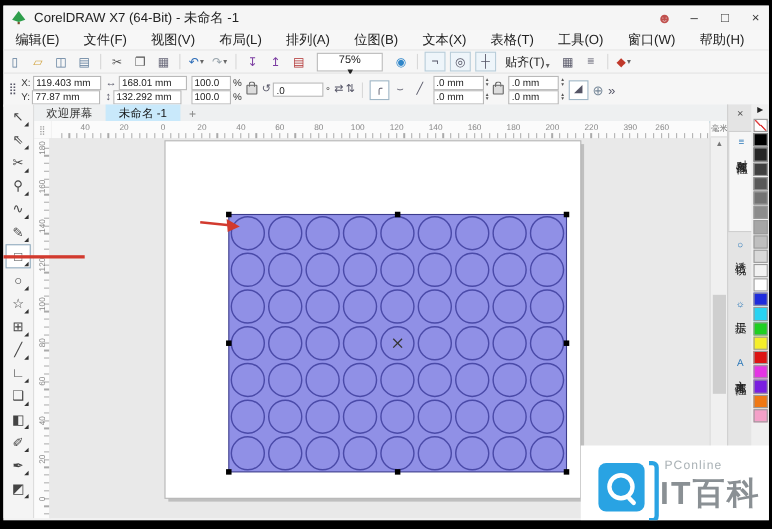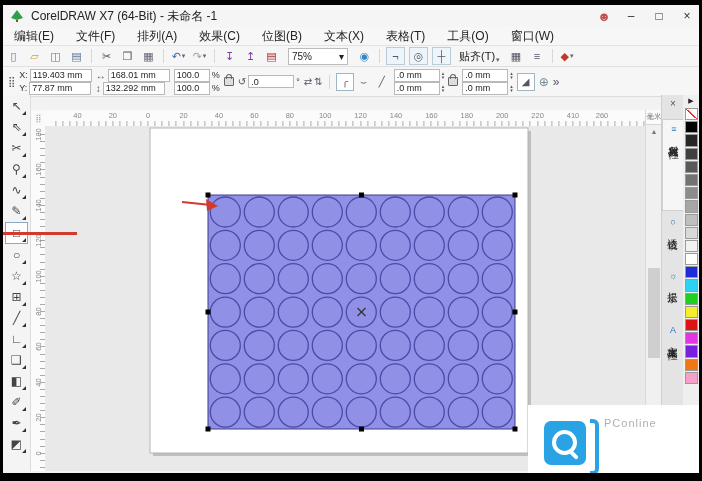--- a/index.html
+++ b/index.html
@@ -21,21 +21,21 @@
   .winbtn{font-size:12px;color:#333;width:16px;text-align:center;cursor:default;}
   
   #menubar{position:absolute;left:0;top:22px;width:696px;height:18px;background:#f7f7f7;display:flex;align-items:center;border-bottom:1px solid #e3e3e3;}
   .menu-item{font-size:12px;color:#222;padding:0 11px;}
   
   #toolbar1{position:absolute;left:0;top:41px;width:696px;height:20px;background:#f6f6f6;display:flex;align-items:center;border-bottom:1px solid #e0e0e0;}
   .tbtn{min-width:17px;height:16px;display:flex;align-items:center;justify-content:center;font-size:11px;margin:0 2px;}
   .tbtn.boxed{border:1px solid #b9cdd9;background:#eef5fa;}
   .tb-sep{width:1px;height:14px;background:#d8d8d8;margin:0 4px;}
   .dropcaret{font-size:7px;color:#666;margin-left:1px;}
-  #zoom-combo{display:flex;align-items:center;border:1px solid #bbb;background:#fff;height:15px;margin:0 6px;padding:0 3px;width:52px;justify-content:space-between;}
+  #zoom-combo{display:flex;align-items:center;border:1px solid #bbb;background:#fff;height:15px;margin:0 6px;padding:0 3px;width:52px;justify-content:space-between;flex-direction:column;}
   #zoom-combo span{font-size:10px;color:#222;}
   #snap-btn{display:flex;align-items:flex-end;margin:0 6px;font-size:11px;color:#222;}
   
   #propbar{position:absolute;left:0;top:62px;width:696px;height:29px;background:#f6f6f6;border-bottom:1px solid #dcdcdc;display:flex;align-items:center;}
   .pgroup{display:flex;flex-direction:column;justify-content:center;gap:1px;margin:0 2px;}
   .prow{display:flex;align-items:center;gap:2px;height:12px;}
   .plabel{font-size:9px;color:#333;}
   .pfield{border:1px solid #b9b9b9;background:#fff;font-size:9px;color:#222;height:11px;padding:0 2px;font-family:"Liberation Sans","DejaVu Sans",sans-serif;}
   .w58{width:56px;} .w30{width:30px;} .w40{width:40px;}
   .picon{font-size:10px;color:#556;}
@@ -111,27 +111,29 @@
       <span id="user-badge">☻</span>
       <span class="winbtn">–</span>
       <span class="winbtn">□</span>
       <span class="winbtn">×</span>
     </div>
   </div>
 
   <div id="menubar">
       <span class="menu-item">编辑(E)</span>
       <span class="menu-item">文件(F)</span>
+      <span class="menu-item">视图(V)</span>
+      <span class="menu-item">布局(L)</span>
       <span class="menu-item">排列(A)</span>
-      <span class="menu-item">效果(C)</span>
       <span class="menu-item">位图(B)</span>
       <span class="menu-item">文本(X)</span>
       <span class="menu-item">表格(T)</span>
       <span class="menu-item">工具(O)</span>
       <span class="menu-item">窗口(W)</span>
+      <span class="menu-item">帮助(H)</span>
     </div>
 
   <div id="toolbar1">
     <span style="display:flex;align-items:center;">
         <span class="tbtn">
           <span style="color: rgb(91, 122, 153);">▯</span>
         </span>
         <span class="tbtn">
           <span style="color: rgb(208, 162, 60);">▱</span>
         </span>
@@ -306,39 +308,44 @@
         <span class="cornerbtn sel">◢</span>
       </div>
     <div class="pgroup">
         <span class="picon" style="font-size:12px;color:#789;">⊕</span>
       </div>
     <div class="pgroup">
         <span class="picon" style="font-size:12px;">»</span>
       </div>
   </div>
 
+  <div id="tabrow">
+    <span class="doctab">欢迎屏幕</span>
+    <span class="doctab active">未命名 -1</span>
+    <span id="new-tab-btn">+</span>
+  </div>
 
   <div id="ruler-corner">⣿</div>
   <div id="hruler">
       <div class="ticks"></div>
       <span class="hlabel" style="left: 30.4px;">40</span>
       <span class="hlabel" style="left: 65.8px;">20</span>
       <span class="hlabel" style="left: 101.2px;">0</span>
       <span class="hlabel" style="left: 136.6px;">20</span>
       <span class="hlabel" style="left: 172px;">40</span>
       <span class="hlabel" style="left: 207.4px;">60</span>
       <span class="hlabel" style="left: 242.8px;">80</span>
       <span class="hlabel" style="left: 278.2px;">100</span>
       <span class="hlabel" style="left: 313.6px;">120</span>
       <span class="hlabel" style="left: 349px;">140</span>
       <span class="hlabel" style="left: 384.4px;">160</span>
       <span class="hlabel" style="left: 419.8px;">180</span>
       <span class="hlabel" style="left: 455.2px;">200</span>
       <span class="hlabel" style="left: 490.6px;">220</span>
-      <span class="hlabel" style="left: 526px;">410</span>
+      <span class="hlabel" style="left: 526px;">390</span>
       <span class="hlabel" style="left: 555px;">260</span>
     </div>
   <div id="vruler">
       <div class="ticks"></div>
       <span class="vlabel" style="top: 4px;">180</span>
       <span class="vlabel" style="top: 39.4px;">160</span>
       <span class="vlabel" style="top: 74.8px;">140</span>
       <span class="vlabel" style="top: 110.2px;">120</span>
       <span class="vlabel" style="top: 145.6px;">100</span>
       <span class="vlabel" style="top: 181px;">80</span>
@@ -515,15 +522,16 @@
 
   <div id="red-underline"></div>
 
   <div id="whiteband">
     <div id="logo-tile">
       <div id="logo-glass"></div>
       <div id="logo-handle"></div>
     </div>
     <div id="logo-bracket"></div>
     <div id="logo-brand">PConline</div>
+    <div id="logo-title">IT百科</div>
   </div>
 
 </div>
 
 </body></html>

